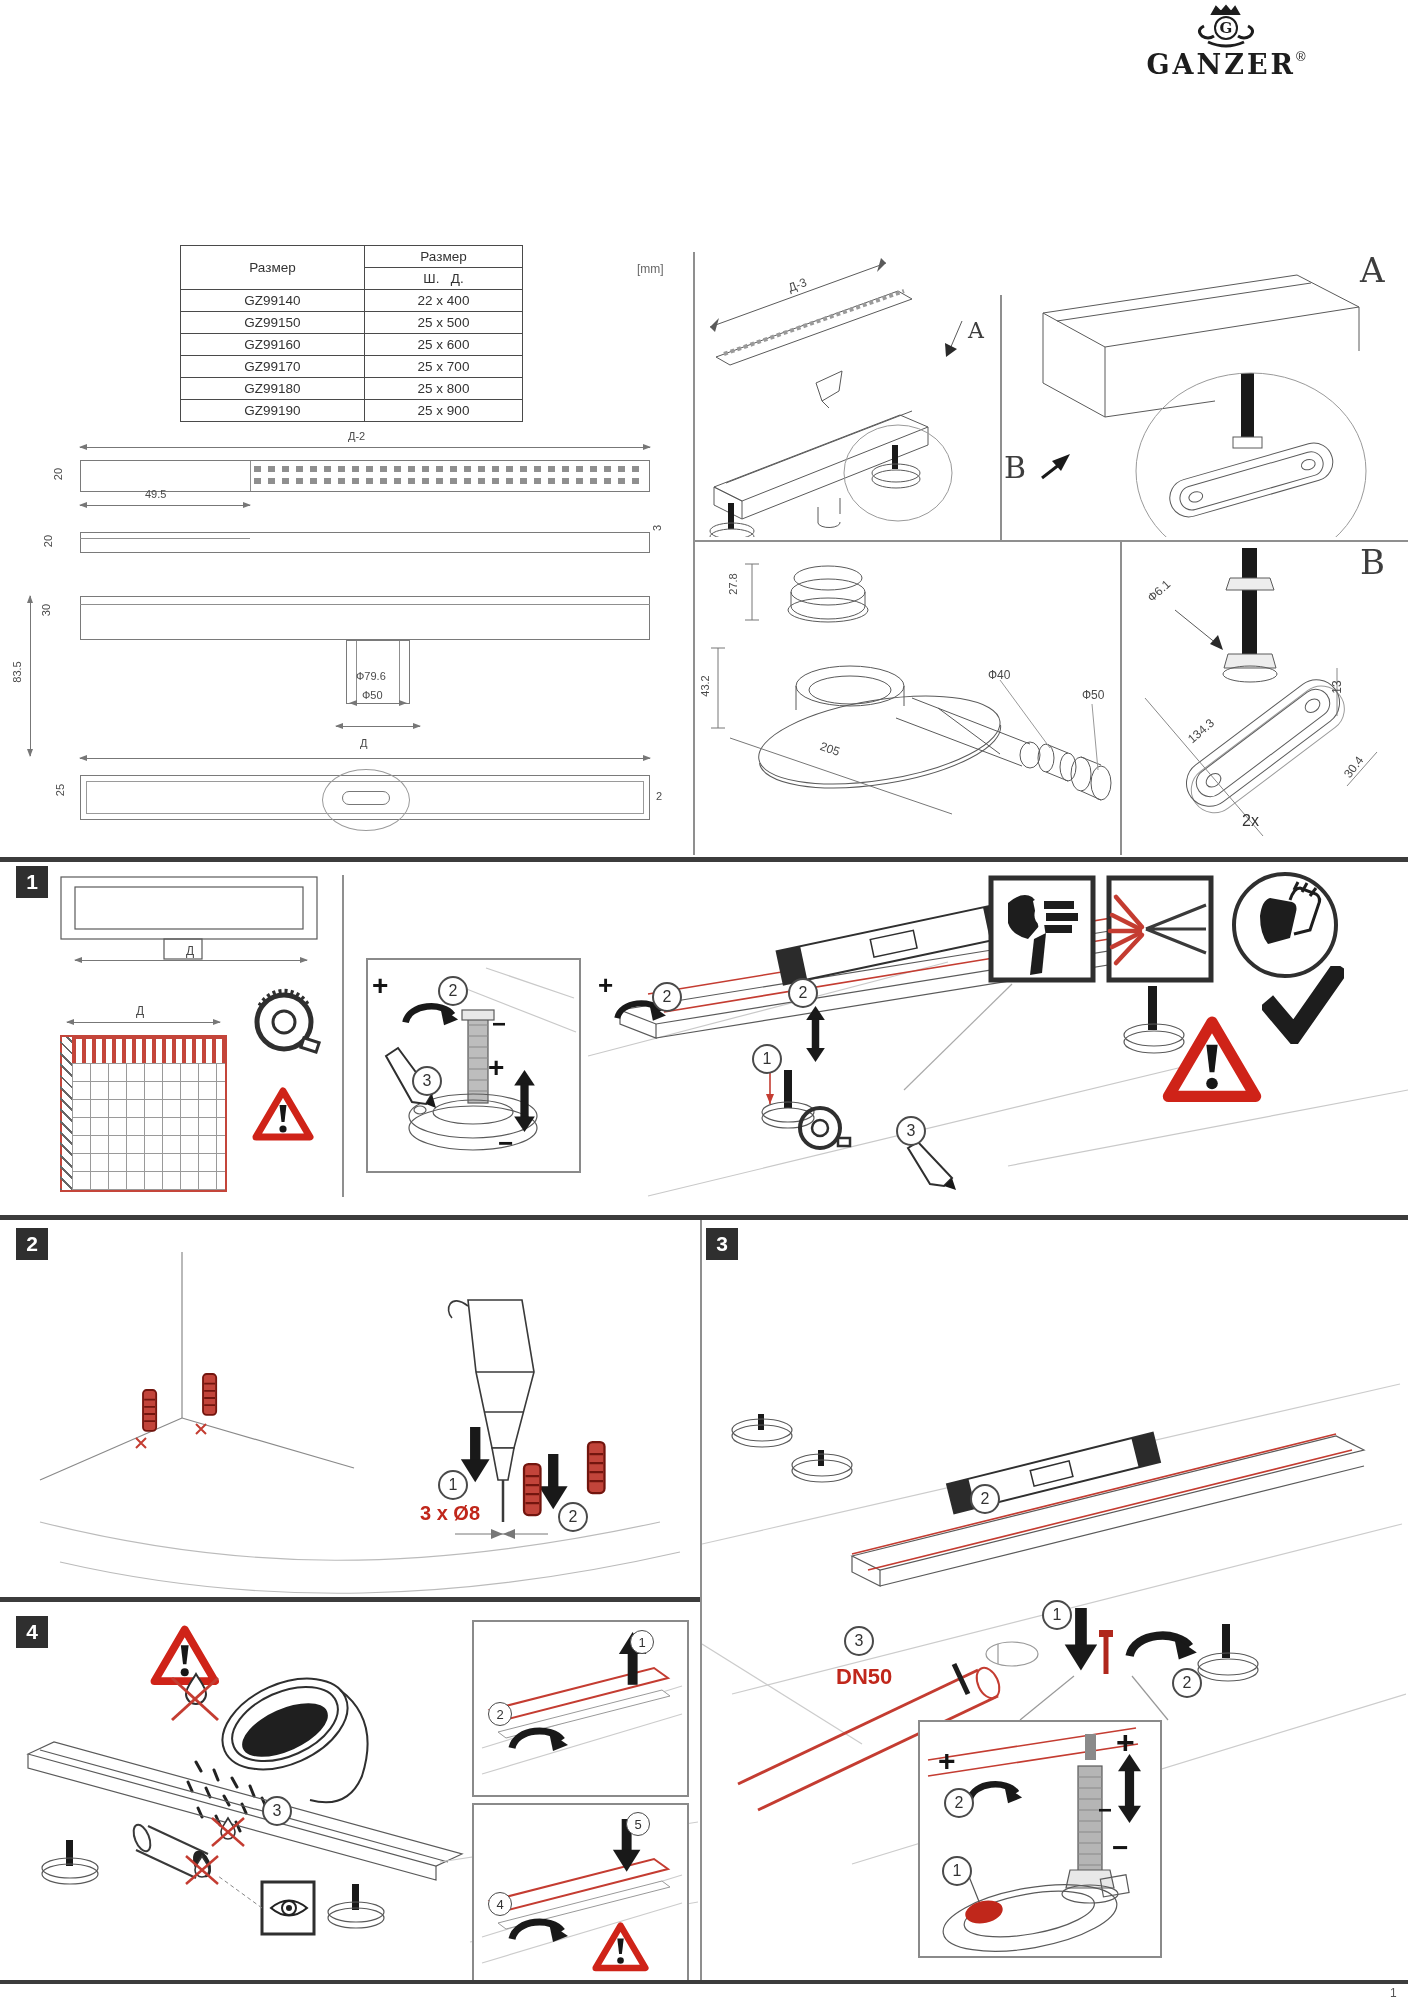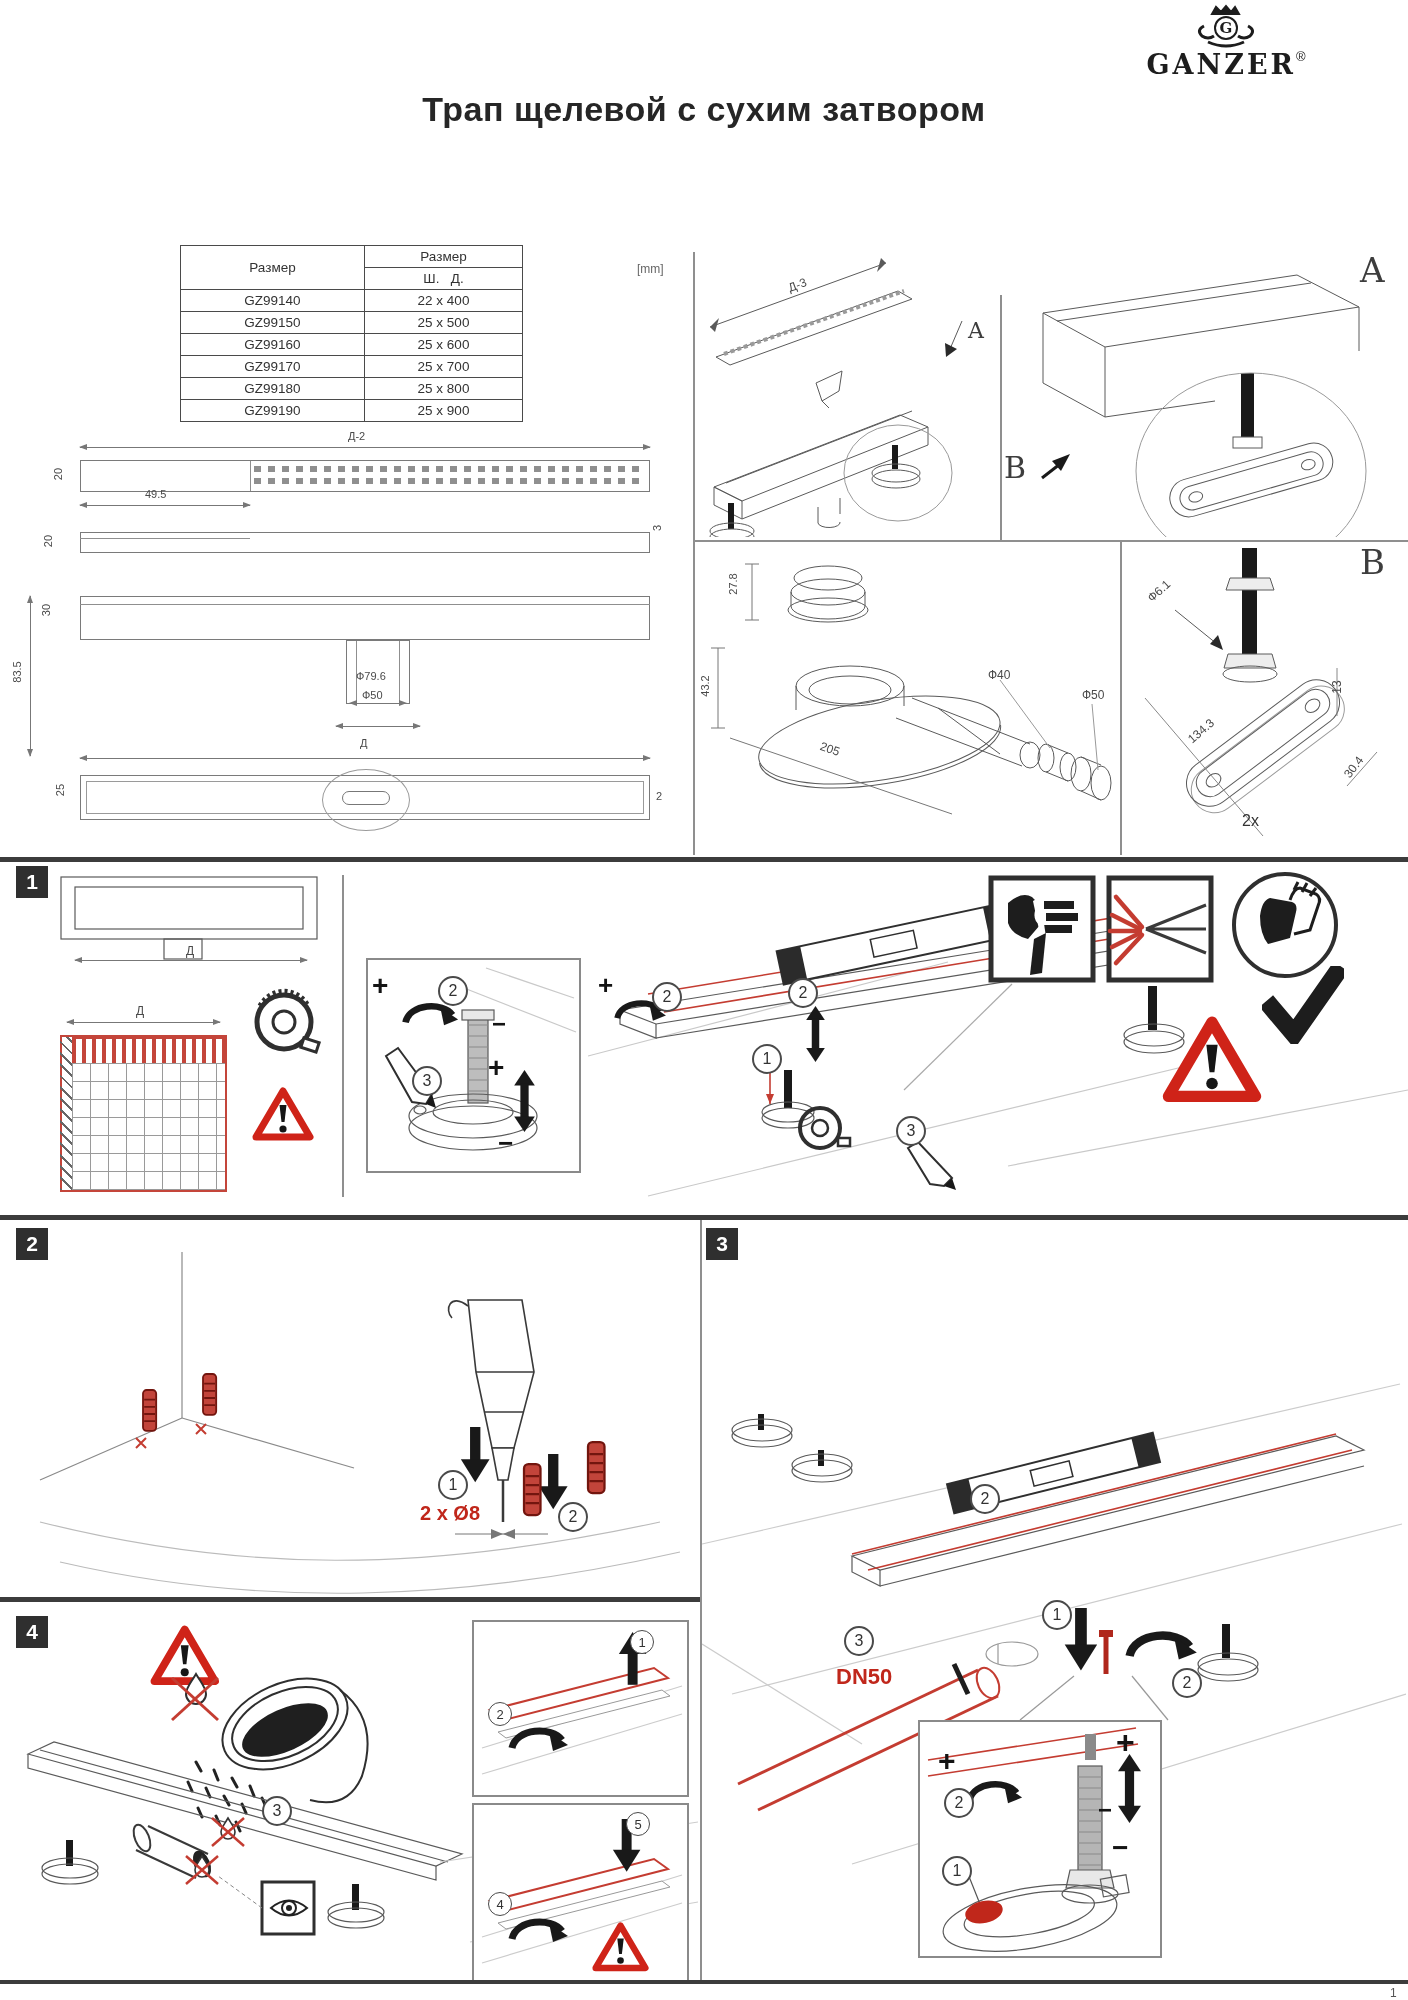--- a/index.html
+++ b/index.html
@@ -95,21 +95,20 @@
         <circle cx="80" cy="24" r="11"></circle>
         <path d="M58 22 q-8 4 -2 10 q6 4 12 0 M102 22 q8 4 2 10 q-6 4 -12 0" stroke-width="3"></path>
         <path d="M62 38 q18 8 36 0" stroke-width="3"></path>
       </g>
       <text x="80" y="29" text-anchor="middle" font-family="DejaVu Serif,serif" font-size="15" font-weight="bold" fill="#1d1d1d">G</text>
     </svg>
     <div style="text-align:center;margin-top:1px">
       <span class="brand">GANZER</span><span class="reg">®</span>
     </div>
   </div>
-  <h1 class="title">Трап щелевой с сухим затвором</h1>
 
   <table class="spec" style="left:180px;top:245px">
     <tbody>
         <tr>
       <td class="c1" rowspan="2">Размер</td>
       <td class="c2">Размер</td>
     </tr>
     <tr>
       <td><span>Ш.</span>&nbsp;&nbsp;&nbsp;<span>Д.</span></td>
     </tr>
@@ -479,21 +478,21 @@
     <use href="#sym-darr" transform="translate(462,205) scale(1.15)"></use>
     <use href="#sym-darr" transform="translate(540,232) scale(1.15)"></use>
     <use href="#sym-dowel" transform="translate(524,242) scale(1.5)"></use>
     <use href="#sym-dowel" transform="translate(588,220) scale(1.5)"></use>
     <line x1="455" y1="312" x2="548" y2="312" stroke="#777"></line>
     <polygon points="503,312 491,307 491,317" fill="#777"></polygon>
     <polygon points="503,312 515,307 515,317" fill="#777"></polygon>
   </svg>
   <div class="co" style="left:438px;top:1470px">1</div>
   <div class="co" style="left:558px;top:1502px">2</div>
-  <div class="redtxt" style="left:420px;top:1502px;font-size:20px">2 x Ø8</div>
+  <div class="redtxt" style="left:420px;top:1502px;font-size:20px">3 x Ø8</div>
 
   <div class="badge" style="left:706px;top:1228px">3</div>
   <svg class="a" style="left:702px;top:1224px" width="704" height="756" viewBox="0 0 704 756">
     <g stroke="#cccccc" fill="none" stroke-width="1.2">
       <line x1="0" y1="320" x2="698" y2="160"></line>
       <line x1="30" y1="470" x2="700" y2="300"></line>
       <line x1="150" y1="640" x2="704" y2="470"></line>
       <line x1="0" y1="420" x2="160" y2="520"></line>
     </g>
     <g stroke="#5a5a5a" fill="none" stroke-width="1.2">

